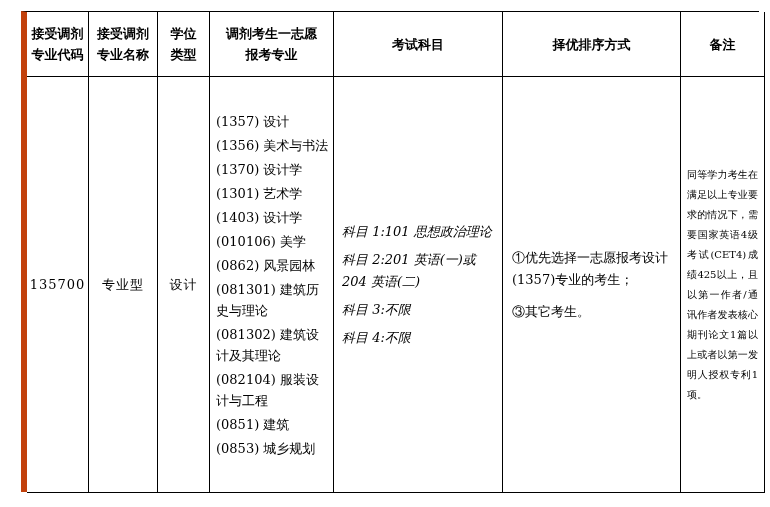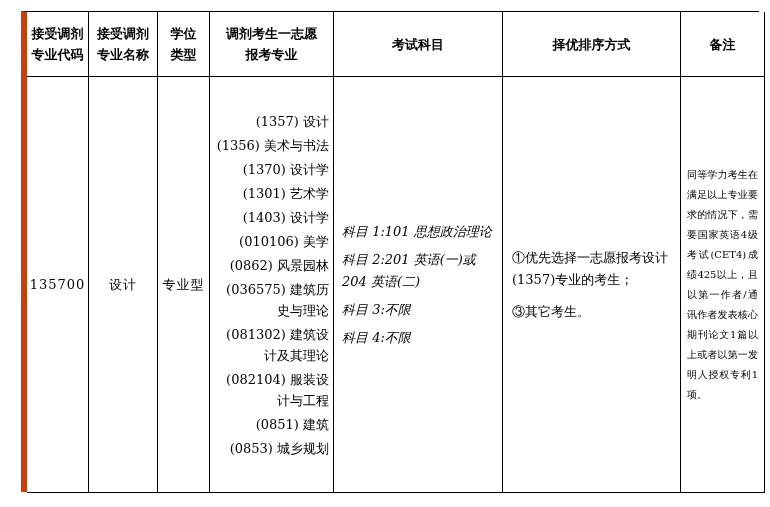--- a/index.html
+++ b/index.html
@@ -38,21 +38,21 @@
     white-space: pre-line;
     line-height: 21px;
   }
   .center-txt { text-align: right; letter-spacing: 1px; }
 
   .cell.left {
     align-items: stretch;
     text-align: left;
   }
   .majors { padding: 0 4px 0 6px; }
-  .majors .item { line-height: 21px; margin: 1.5px 0; text-align: right; }
+  .majors .item { line-height: 21px; margin: 1.5px 0; }
 
   .subjects { padding: 0 4px 0 8px; }
   .subjects .item { line-height: 22px; margin: 3px 0; font-style: italic; }
 
   .ranking { padding: 0 6px 0 9px; }
   .ranking .item { line-height: 22px; margin: 5px 0; }
 
   .remarks { padding: 0 6px; }
   .remarks .txt {
     text-align: justify;
@@ -78,36 +78,36 @@
 报考专业</div>
     <div class="cell th">考试科目</div>
     <div class="cell th">择优排序方式</div>
     <div class="cell th">备注</div>
 
     <div class="cell">
       <span class="center-txt">135700</span>
     </div>
 
     <div class="cell">
-      <span class="center-txt">设计</span>
+      <span class="center-txt">专业型</span>
     </div>
 
     <div class="cell">
-      <span class="center-txt">专业型</span>
+      <span class="center-txt">设计</span>
     </div>
 
     <div class="cell left majors">
       <div class="item">(1357) 设计</div>
       <div class="item">(1356) 美术与书法</div>
       <div class="item">(1370) 设计学</div>
       <div class="item">(1301) 艺术学</div>
       <div class="item">(1403) 设计学</div>
       <div class="item">(010106) 美学</div>
       <div class="item">(0862) 风景园林</div>
-      <div class="item">(036575) 建筑历史与理论</div>
+      <div class="item">(081301) 建筑历史与理论</div>
       <div class="item">(081302) 建筑设计及其理论</div>
       <div class="item">(082104) 服装设计与工程</div>
       <div class="item">(0851) 建筑</div>
       <div class="item">(0853) 城乡规划</div>
     </div>
 
     <div class="cell left subjects">
       <div class="item">科目 1:101 思想政治理论</div>
       <div class="item">科目 2:201 英语(一)或 204 英语(二)</div>
       <div class="item">科目 3:不限</div>

